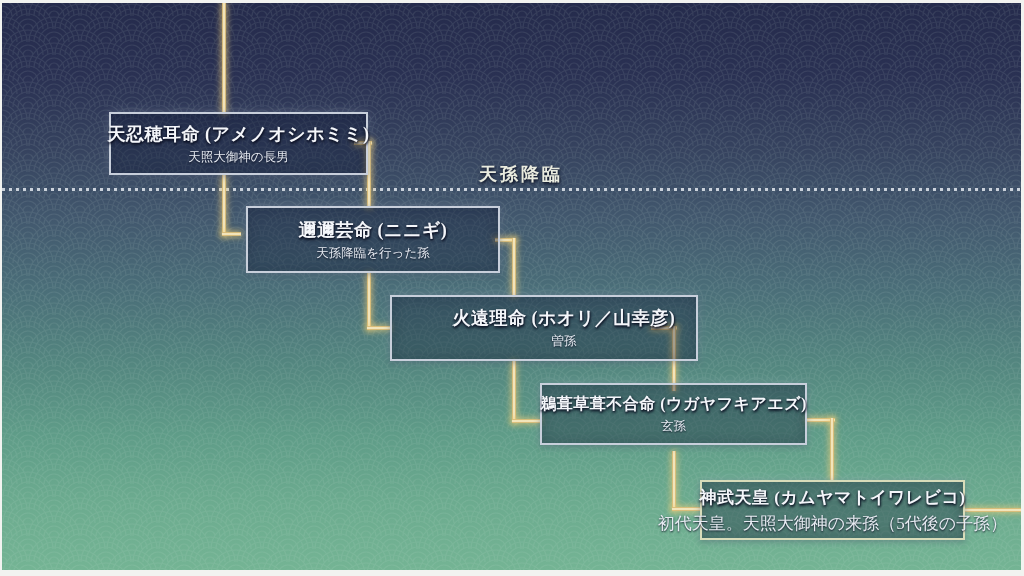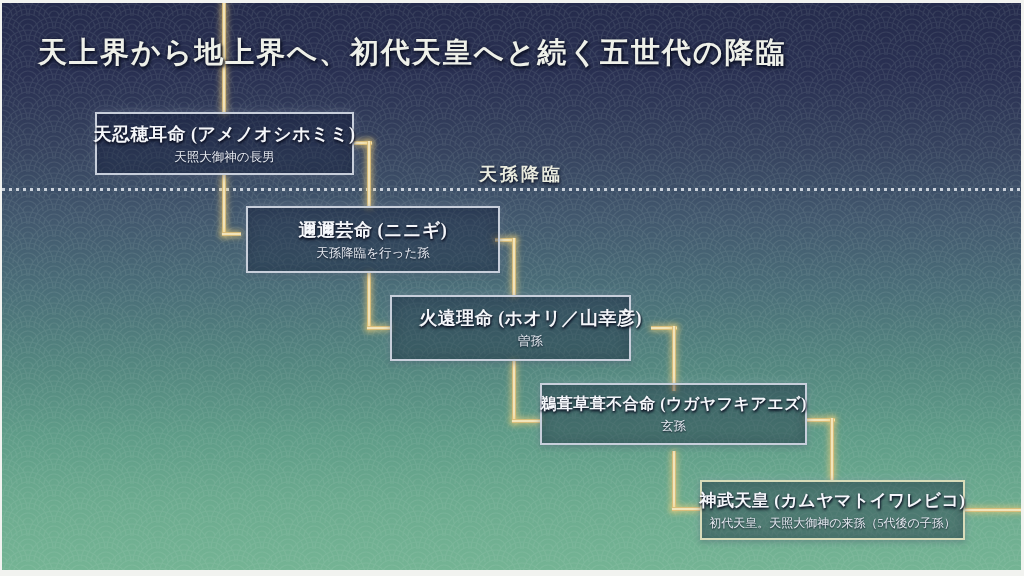--- a/index.html
+++ b/index.html
@@ -67,49 +67,48 @@
   }
   .node-title{
     font-size:18px;font-weight:bold;color:var(--text-primary,#f4f6fa);
     letter-spacing:.5px;white-space:nowrap;
     text-shadow:0 2px 3px rgba(8,12,30,.9),1px 1px 2px rgba(8,12,30,.7);
   }
   .node-note{
     font-size:12.5px;font-weight:normal;color:#e7ebf2;white-space:nowrap;
     text-shadow:0 1px 2px rgba(8,12,30,.9);
   }
-  .n1{left:93px;top:109px;width:259px;height:63px;}
+  .n1{left:107px;top:109px;width:259px;height:63px;}
   .n2{left:244px;top:203px;width:254px;height:67px;}
-  .n3{left:388px;top:292px;width:241px;height:66px;padding-left:40px;}
+  .n3{left:388px;top:292px;width:308px;height:66px;padding-left:40px;}
   .n4{left:538px;top:380px;width:267px;height:62px;}
   .n5{left:698px;top:477px;width:265px;height:60px;border-color:var(--node-border-last,#d8dcba);}
   .n4 .node-title{font-size:16px;}
   .n5 .node-title{font-size:17px;font-family:Liberation Serif, serif;}
-  .n5 .node-note{font-size:12px;}
+  .n5 .node-note{font-size:17px;}
 </style>
 </head>
 <body>
 
 <div class="stage">
 
   <svg class="pattern" xmlns="http://www.w3.org/2000/svg">
     <defs>
       <pattern id="sg" width="52" height="26" patternUnits="userSpaceOnUse">
         <path fill="none" stroke="#d2e6e0" stroke-opacity="0.095" stroke-width="1.2" d="
           M-25 13A25 25 0 0 1 25 13M-20 13A20 20 0 0 1 20 13M-15 13A15 15 0 0 1 15 13M-10 13A10 10 0 0 1 10 13M-5 13A5 5 0 0 1 5 13
           M27 13A25 25 0 0 1 77 13M32 13A20 20 0 0 1 72 13M37 13A15 15 0 0 1 67 13M42 13A10 10 0 0 1 62 13M47 13A5 5 0 0 1 57 13
           M1 26A25 25 0 0 1 51 26M6 26A20 20 0 0 1 46 26M11 26A15 15 0 0 1 41 26M16 26A10 10 0 0 1 36 26M21 26A5 5 0 0 1 31 26
           M-25 39A25 25 0 0 1 25 39M-20 39A20 20 0 0 1 20 39M-15 39A15 15 0 0 1 15 39M-10 39A10 10 0 0 1 10 39M-5 39A5 5 0 0 1 5 39
           M27 39A25 25 0 0 1 77 39M32 39A20 20 0 0 1 72 39M37 39A15 15 0 0 1 67 39M42 39A10 10 0 0 1 62 39M47 39A5 5 0 0 1 57 39"></path>
       </pattern>
     </defs>
     <rect width="100%" height="100%" fill="url(#sg)"></rect>
   </svg>
 
-  <div class="title">天上界から地上界へ、初代天皇へと続く五世代の降臨</div>
 
   <div class="divider"></div>
   <div class="divider-label">天孫降臨</div>
 
   <i class="gl v" style="left:220px;top:0;height:111px"></i>
   <i class="gl h" style="left:352px;top:138px;width:18px"></i>
   <i class="gl v" style="left:365px;top:138px;height:67px"></i>
   <i class="gl v" style="left:220px;top:172px;height:61px"></i>
   <i class="gl h" style="left:220px;top:229px;width:19px"></i>
   <i class="gl v" style="left:365px;top:270px;height:57px"></i>

